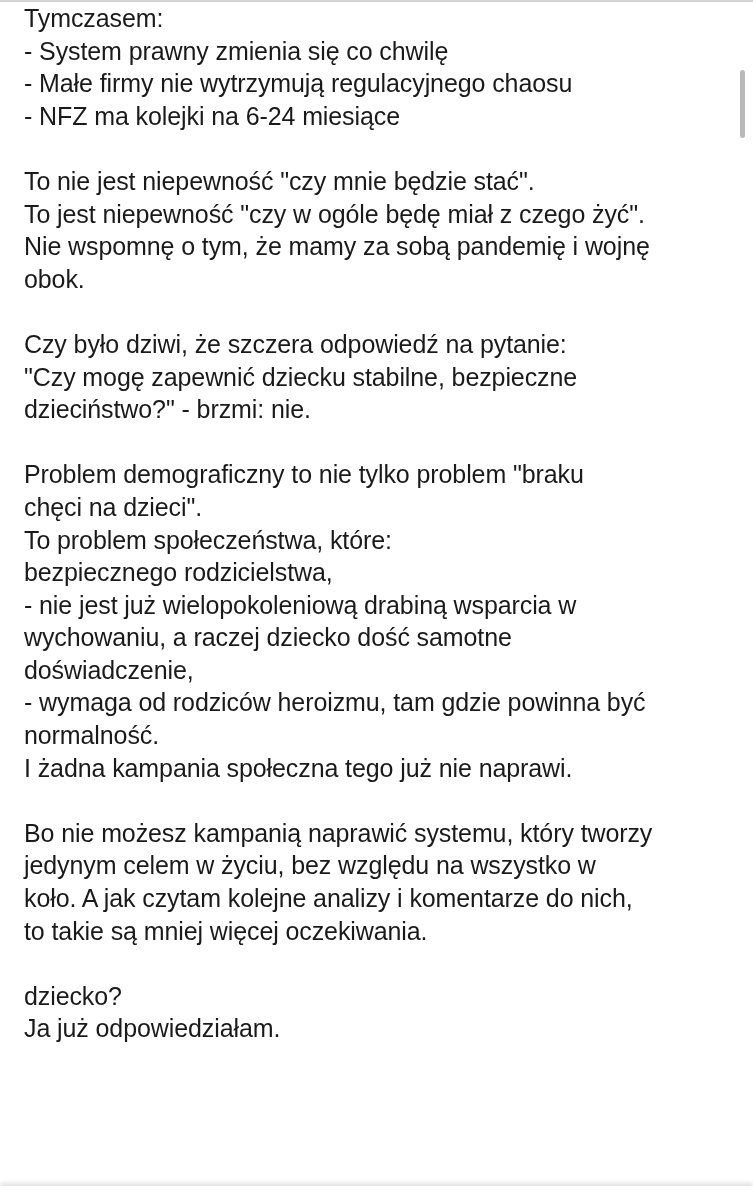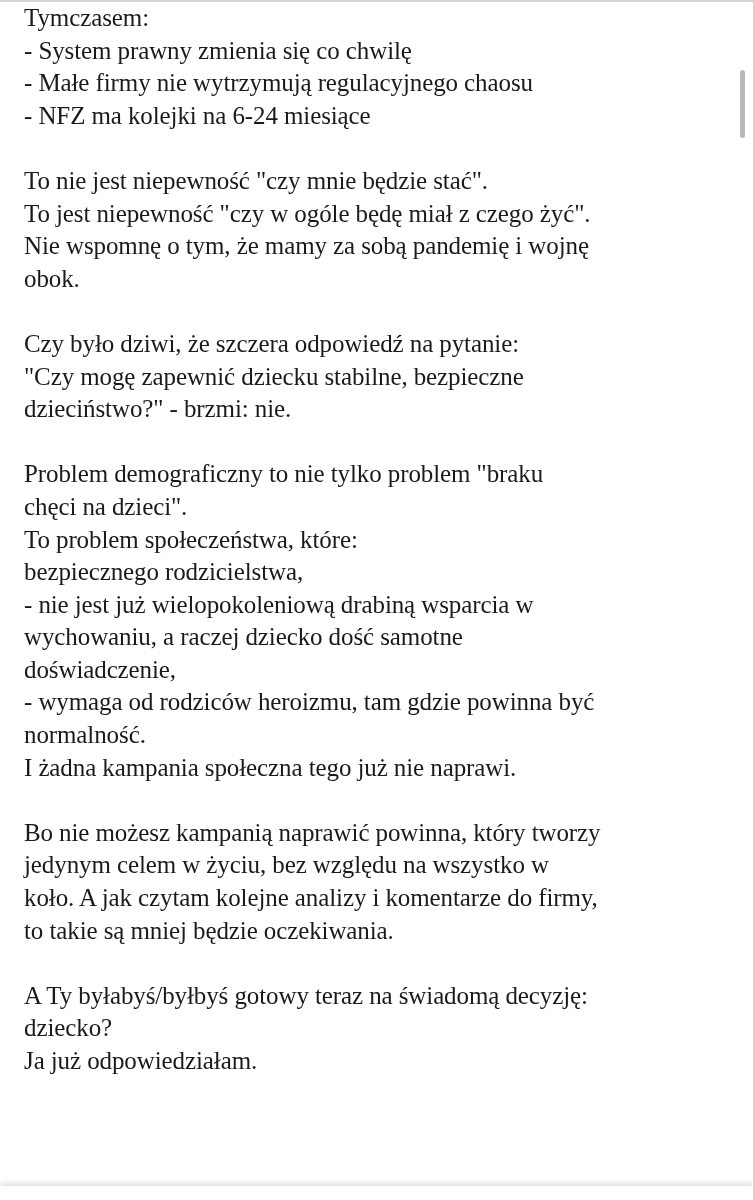--- a/index.html
+++ b/index.html
@@ -10,21 +10,21 @@
   }
   .top-border {
     position: absolute; left: 0; top: 0; width: 753px; height: 2px;
     background: #d4d4d6;
   }
   .content {
     position: absolute; left: 24px; top: 2px; width: 705px;
     font-size: 25px; line-height: 32.6px; color: #1a1a1a;
     letter-spacing: -0.1px;
   }
-  .para { margin: 0 0 32.6px 0; font-family: Liberation Serif, serif; }
+  .para { margin: 0 0 32.6px 0; }
   .para:last-child { margin-bottom: 0; }
   .line { display: block; white-space: nowrap; }
   .scrollbar-track {
     position: absolute; right: 0; top: 0; width: 16px; height: 1185px;
   }
   .scrollbar-thumb {
     position: absolute; left: 740px; top: 70px; width: 5px; height: 68px;
     background: #b9b9bb; border-radius: 3px;
   }
   .bottom-bar {
@@ -62,27 +62,26 @@
     <span class="line">To problem społeczeństwa, które:</span>
     <span class="line">bezpiecznego rodzicielstwa,</span>
     <span class="line">- nie jest już wielopokoleniową drabiną wsparcia w</span>
     <span class="line">wychowaniu, a raczej dziecko dość samotne</span>
     <span class="line">doświadczenie,</span>
     <span class="line">- wymaga od rodziców heroizmu, tam gdzie powinna być</span>
     <span class="line">normalność.</span>
     <span class="line">I żadna kampania społeczna tego już nie naprawi.</span>
   </p>
   <p class="para">
-    <span class="line">Bo nie możesz kampanią naprawić powinna, który tworzy</span>
+    <span class="line">Bo nie możesz kampanią naprawić systemu, który tworzy</span>
     <span class="line">jedynym celem w życiu, bez względu na wszystko w</span>
-    <span class="line">koło. A jak czytam kolejne analizy i komentarze do firmy,</span>
-    <span class="line">to takie są mniej będzie oczekiwania.</span>
+    <span class="line">koło. A jak czytam kolejne analizy i komentarze do nich,</span>
+    <span class="line">to takie są mniej więcej oczekiwania.</span>
   </p>
   <p class="para">
-    <span class="line">A Ty byłabyś/byłbyś gotowy teraz na świadomą decyzję:</span>
     <span class="line">dziecko?</span>
     <span class="line">Ja już odpowiedziałam.</span>
   </p>
 </div>
 
 <div class="scrollbar-track"></div>
 <div class="scrollbar-thumb"></div>
 
 <div class="bottom-bar"></div>
 

